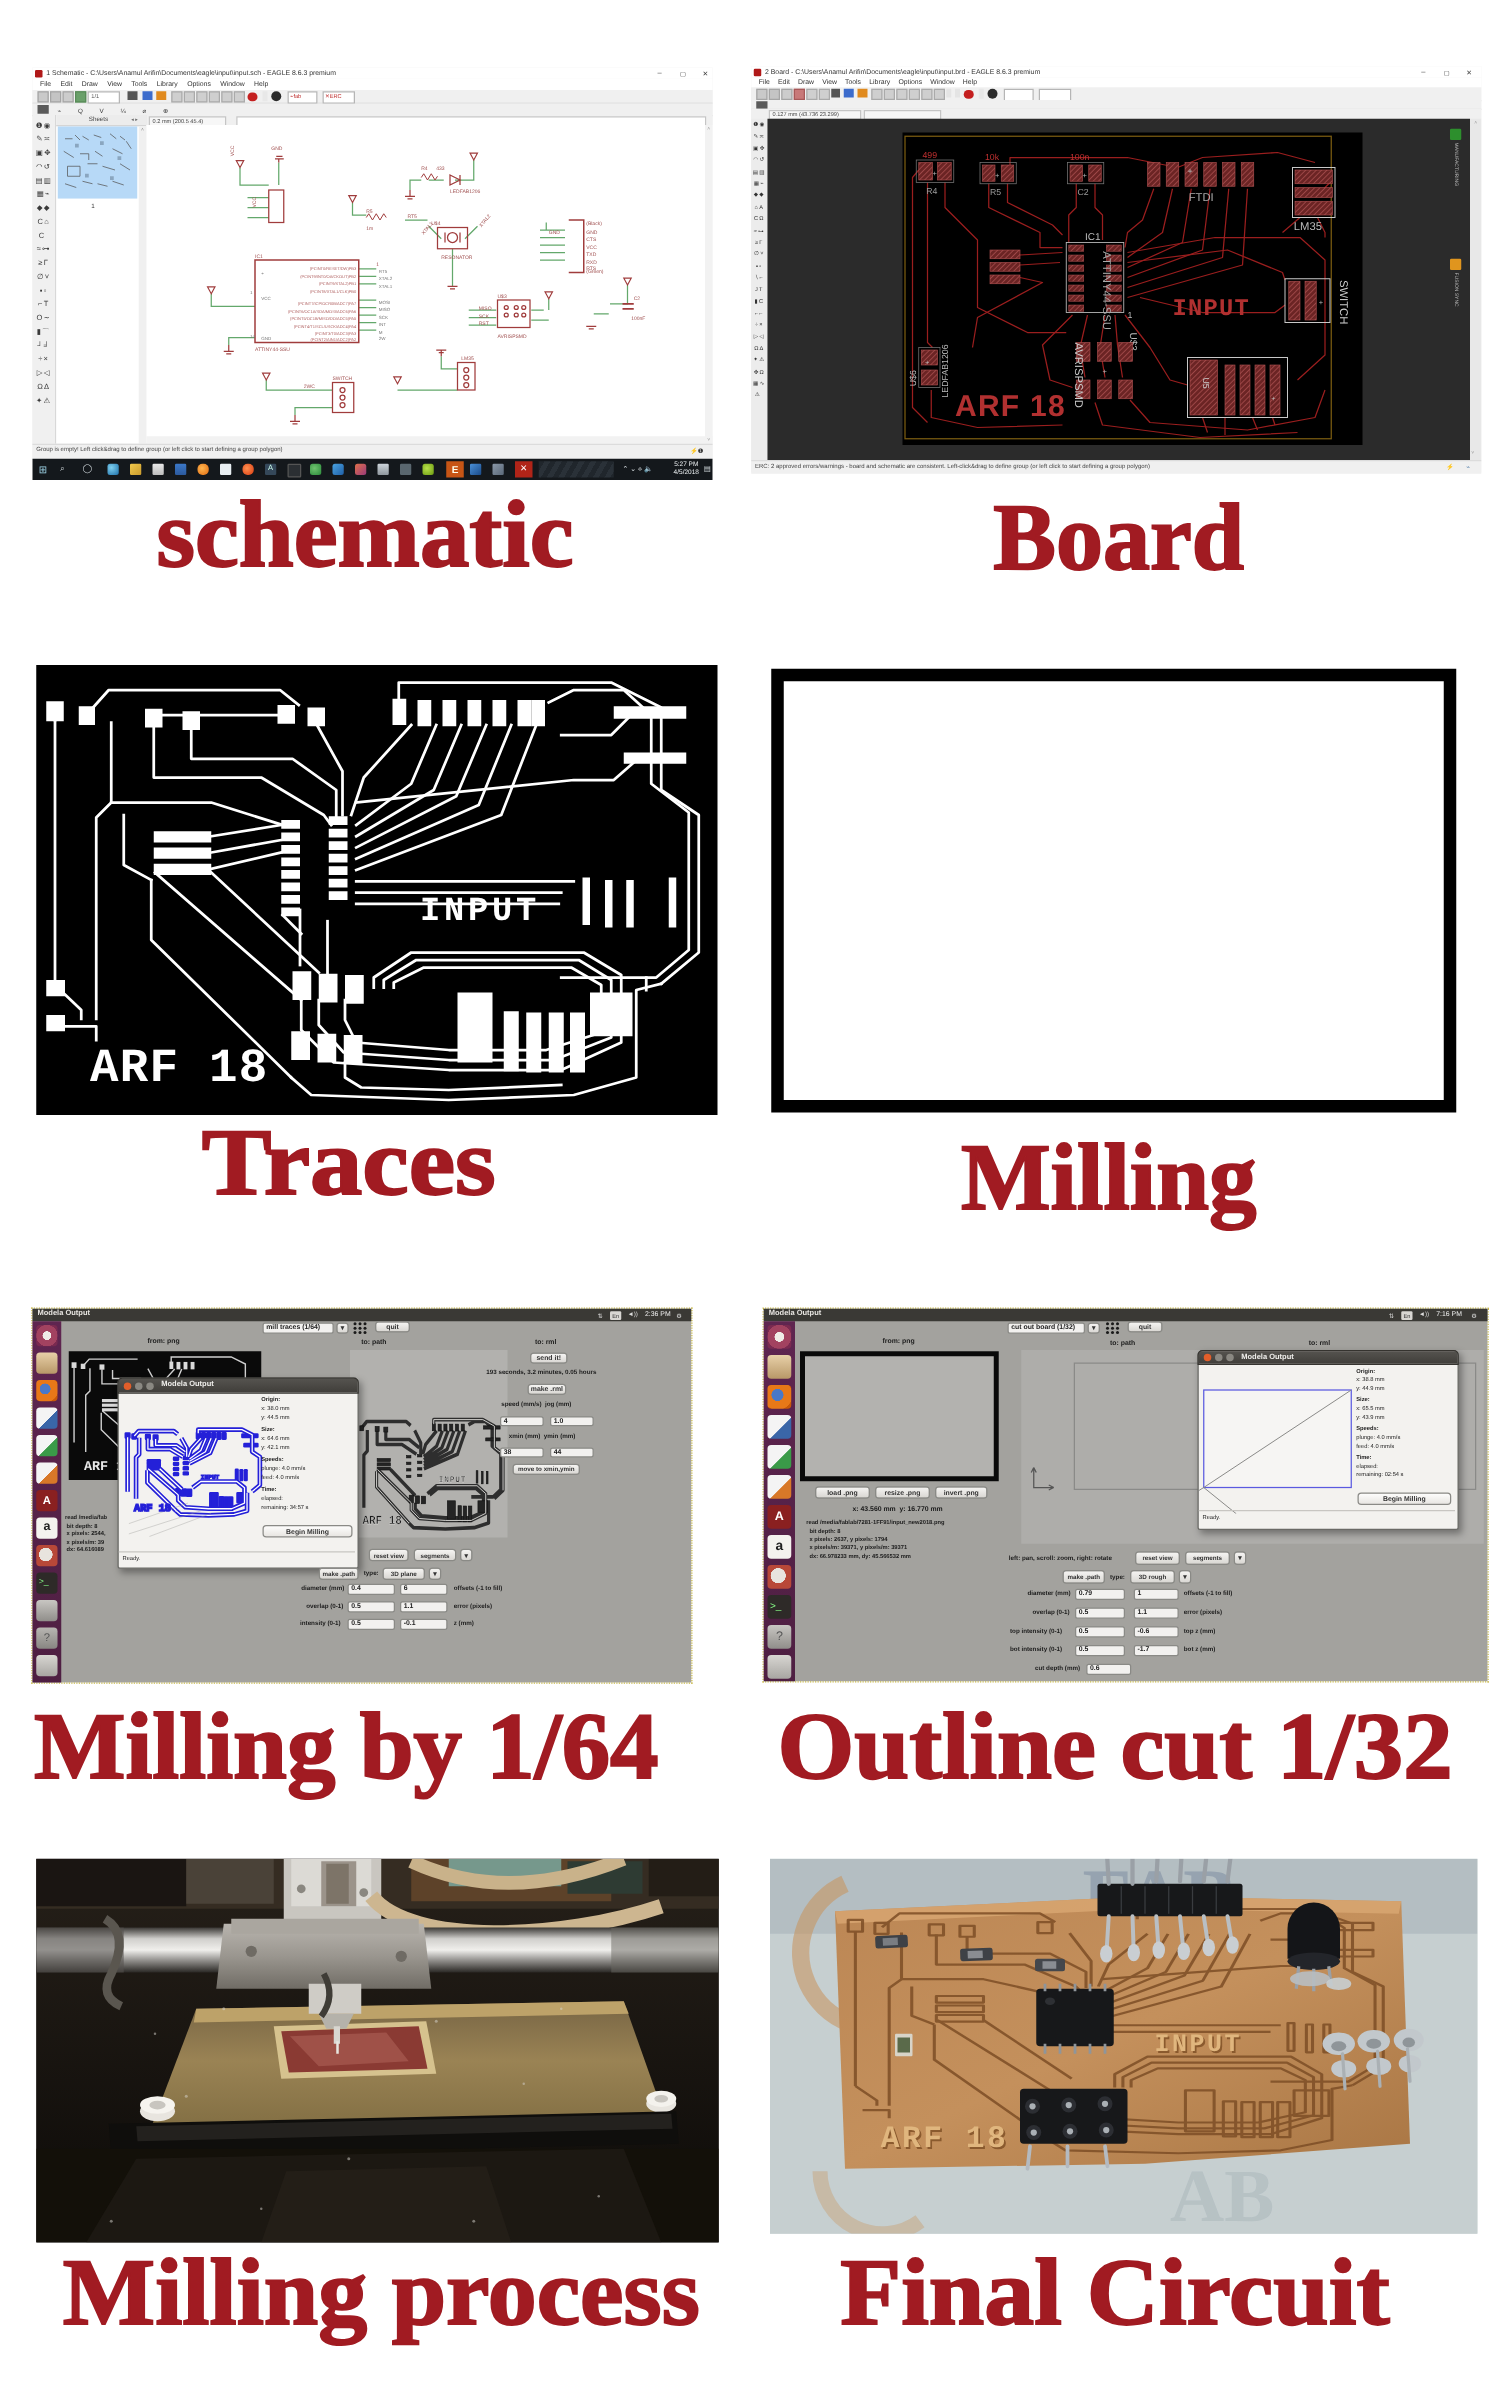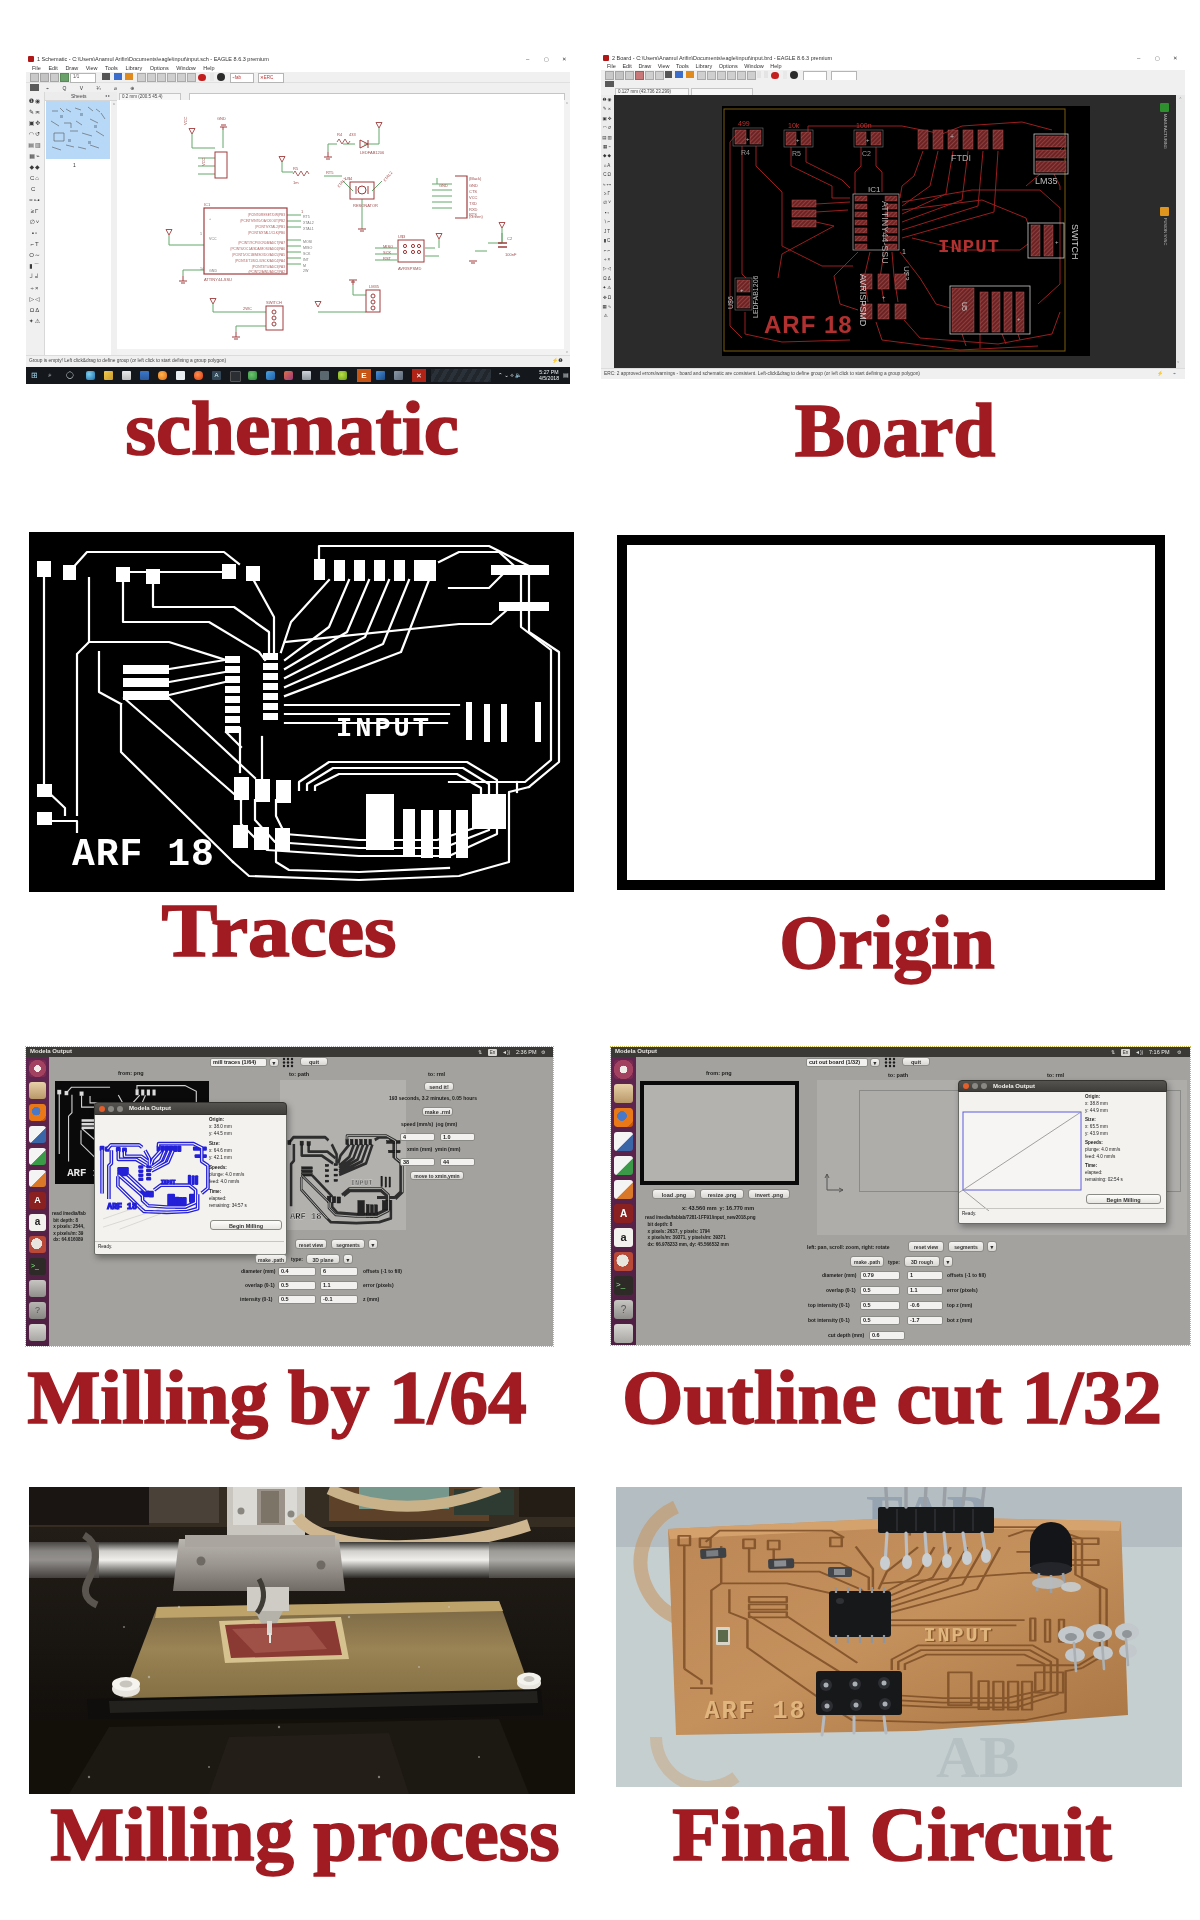--- a/index.html
+++ b/index.html
@@ -681,21 +681,21 @@
 
     <text x="307" y="204" font-family="Liberation Mono" font-weight="bold" font-size="27" fill="#fff" letter-spacing="3">INPUT</text>
     <text x="43" y="333" font-family="Liberation Mono" font-weight="bold" font-size="38" fill="#fff" letter-spacing="1">ARF 18</text>
   </svg>
 </div>
 
 <div class="cap" id="c3" style="left:279px;top:892px;transform:translateX(-50%) scaleX(1.1);transform-origin:center top;">Traces</div>
 
 <div class="abs" id="p4" style="left:617px;top:535px;width:548px;height:355px;background:#fff;border:10px solid #000;box-sizing:border-box;"></div>
 
-<div class="cap" id="c4" style="left:887px;top:904px;transform:translateX(-50%) scaleX(1.0);transform-origin:center top;">Origin</div>
+<div class="cap" id="c4" style="left:887px;top:904px;transform:translateX(-50%) scaleX(1.0);transform-origin:center top;">Milling</div>
 
 <div class="abs" id="p5" style="left:26px;top:1047px;width:527px;height:299px;background:#a3a29e;outline:1px dotted #c8b84a;">
 
   <div class="abs" style="left:0;top:0;width:527px;height:10px;background:#3a3935;">
     <div class="abs" style="left:4px;top:1px;font-size:6px;font-weight:bold;color:#e8e6e2;">Modela Output</div>
     <div class="abs" style="left:452px;top:1.5px;font-size:5px;color:#ddd;">⇅</div>
     <div class="abs" style="left:462px;top:1.5px;width:9px;height:7px;background:#d8d6d2;border-radius:1px;font-size:4.5px;color:#333;text-align:center;line-height:7px;">En</div>
     <div class="abs" style="left:476px;top:1.5px;font-size:5px;color:#ddd;">◄))</div>
     <div class="abs" style="left:490px;top:1.5px;font-size:5.5px;color:#eee;">2:36 PM</div>
     <div class="abs" style="left:515px;top:1.5px;font-size:5px;color:#ddd;">⚙</div>

